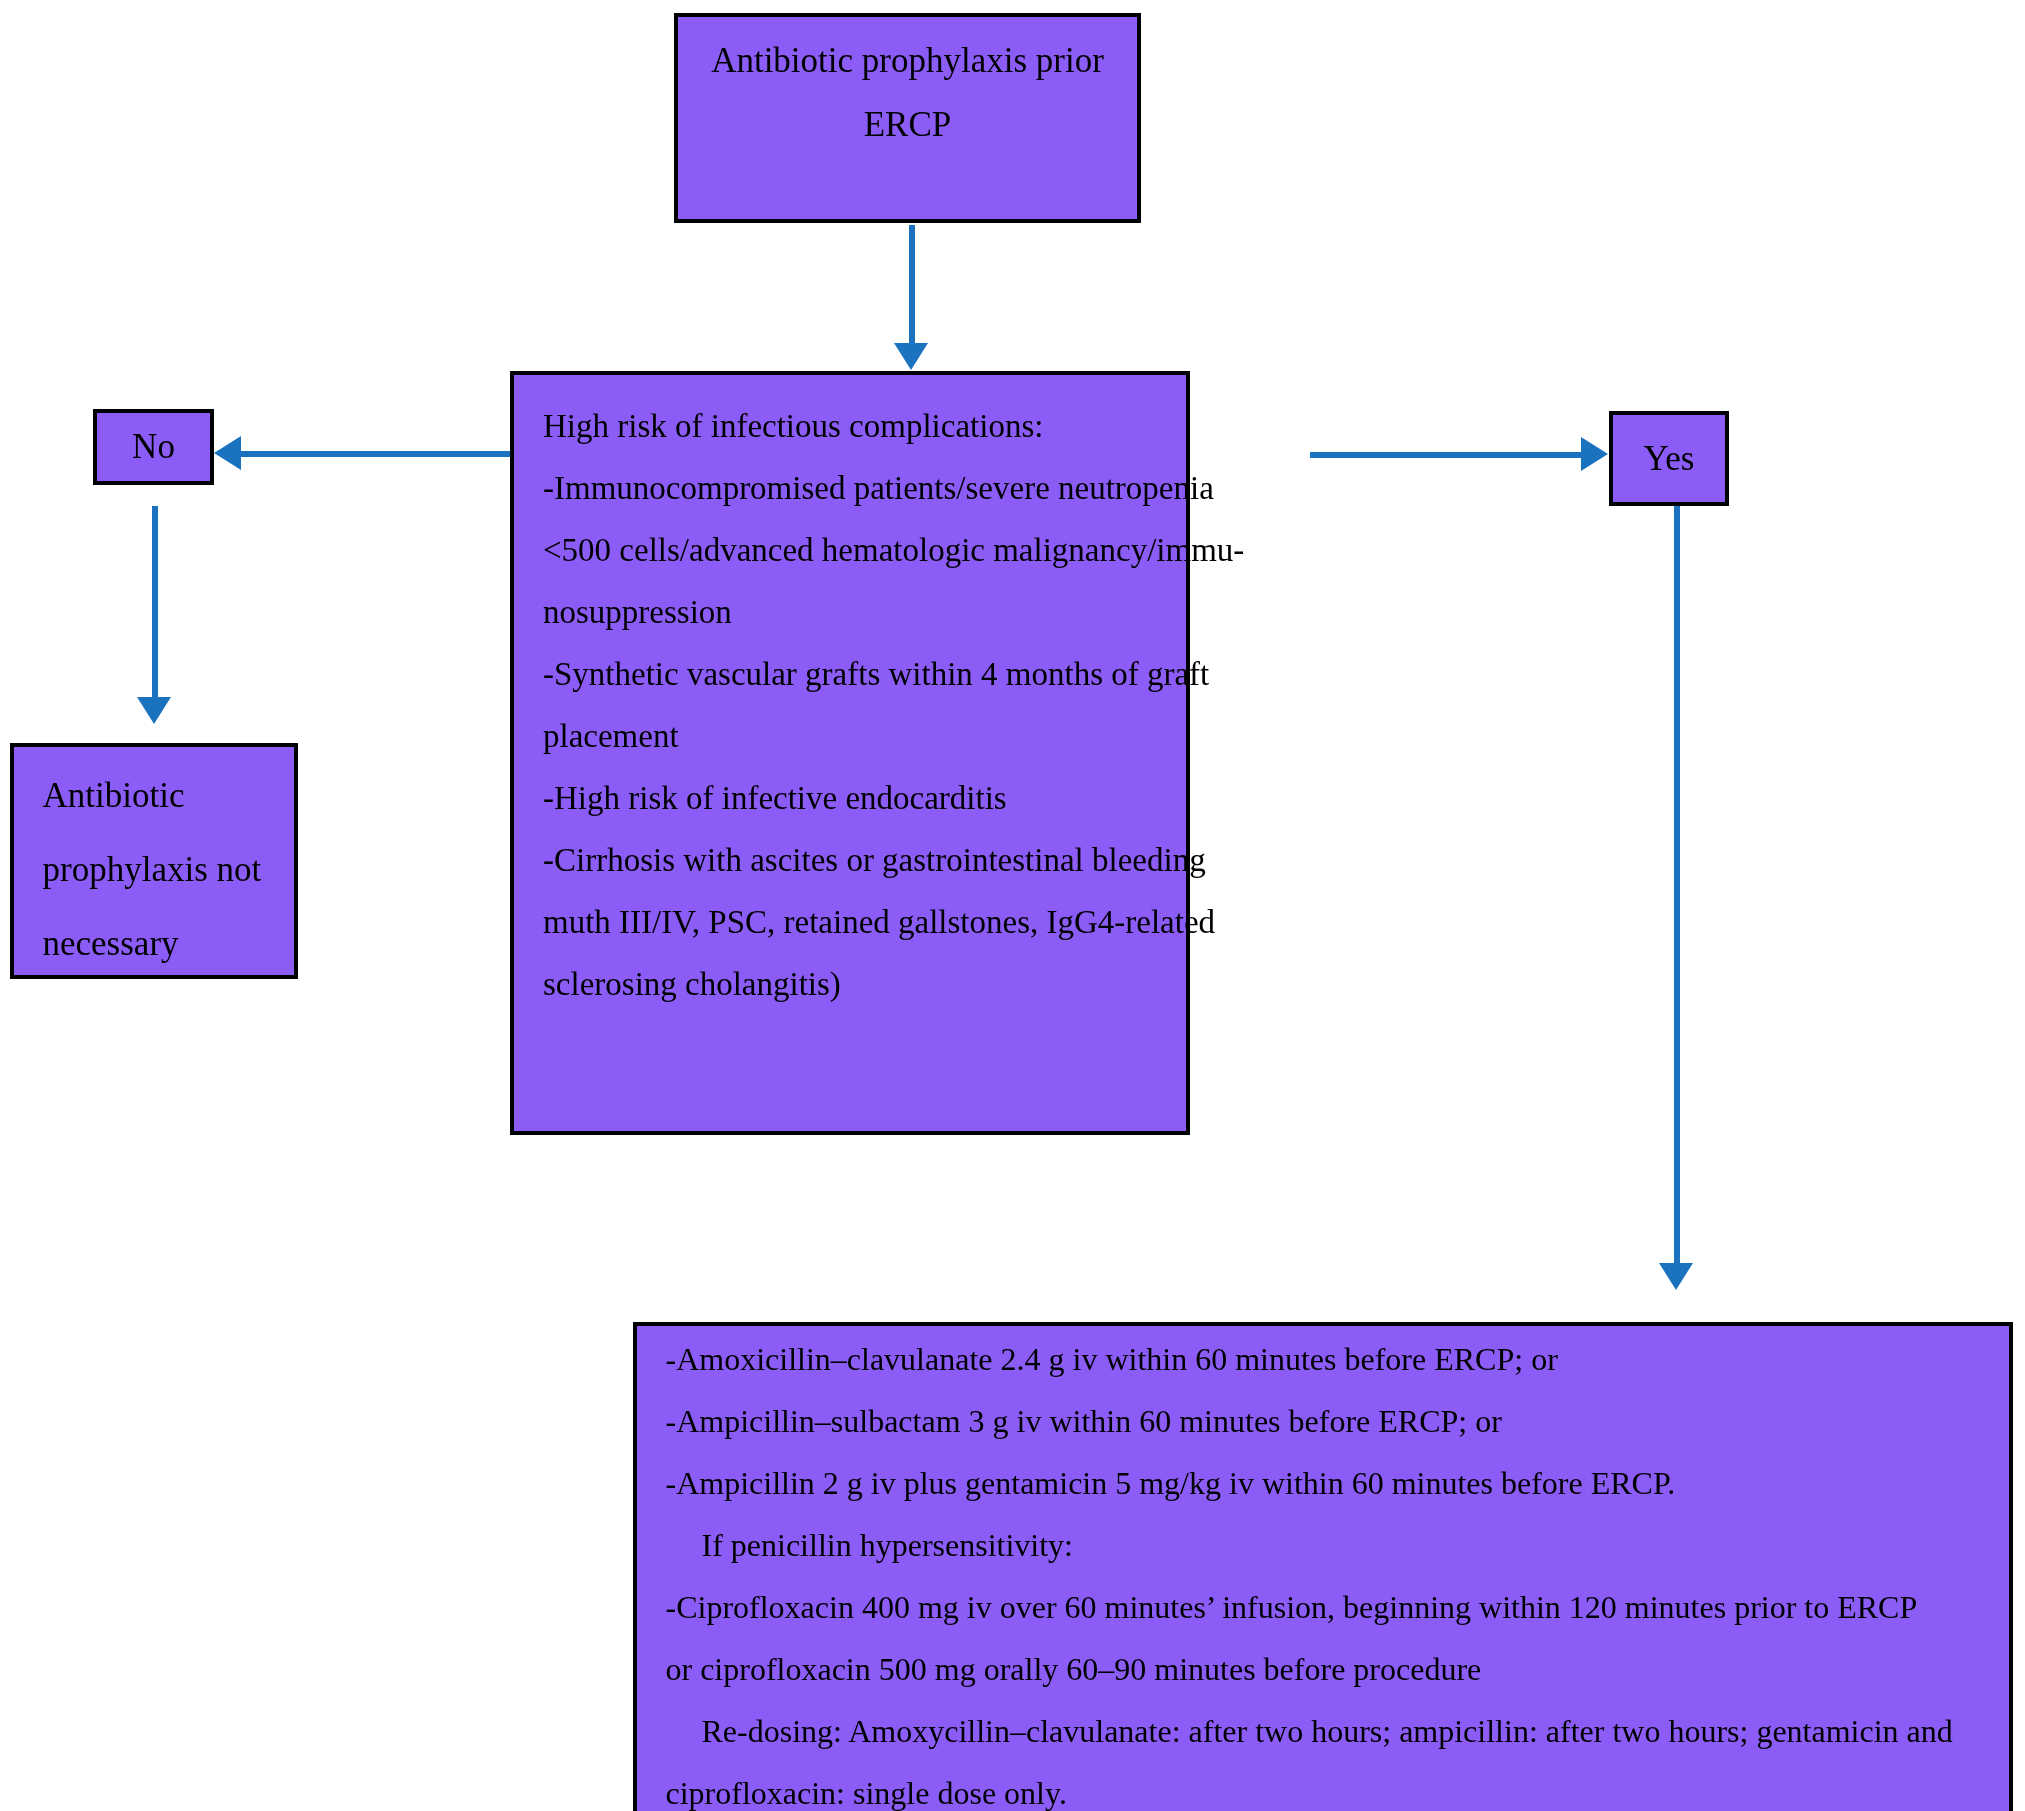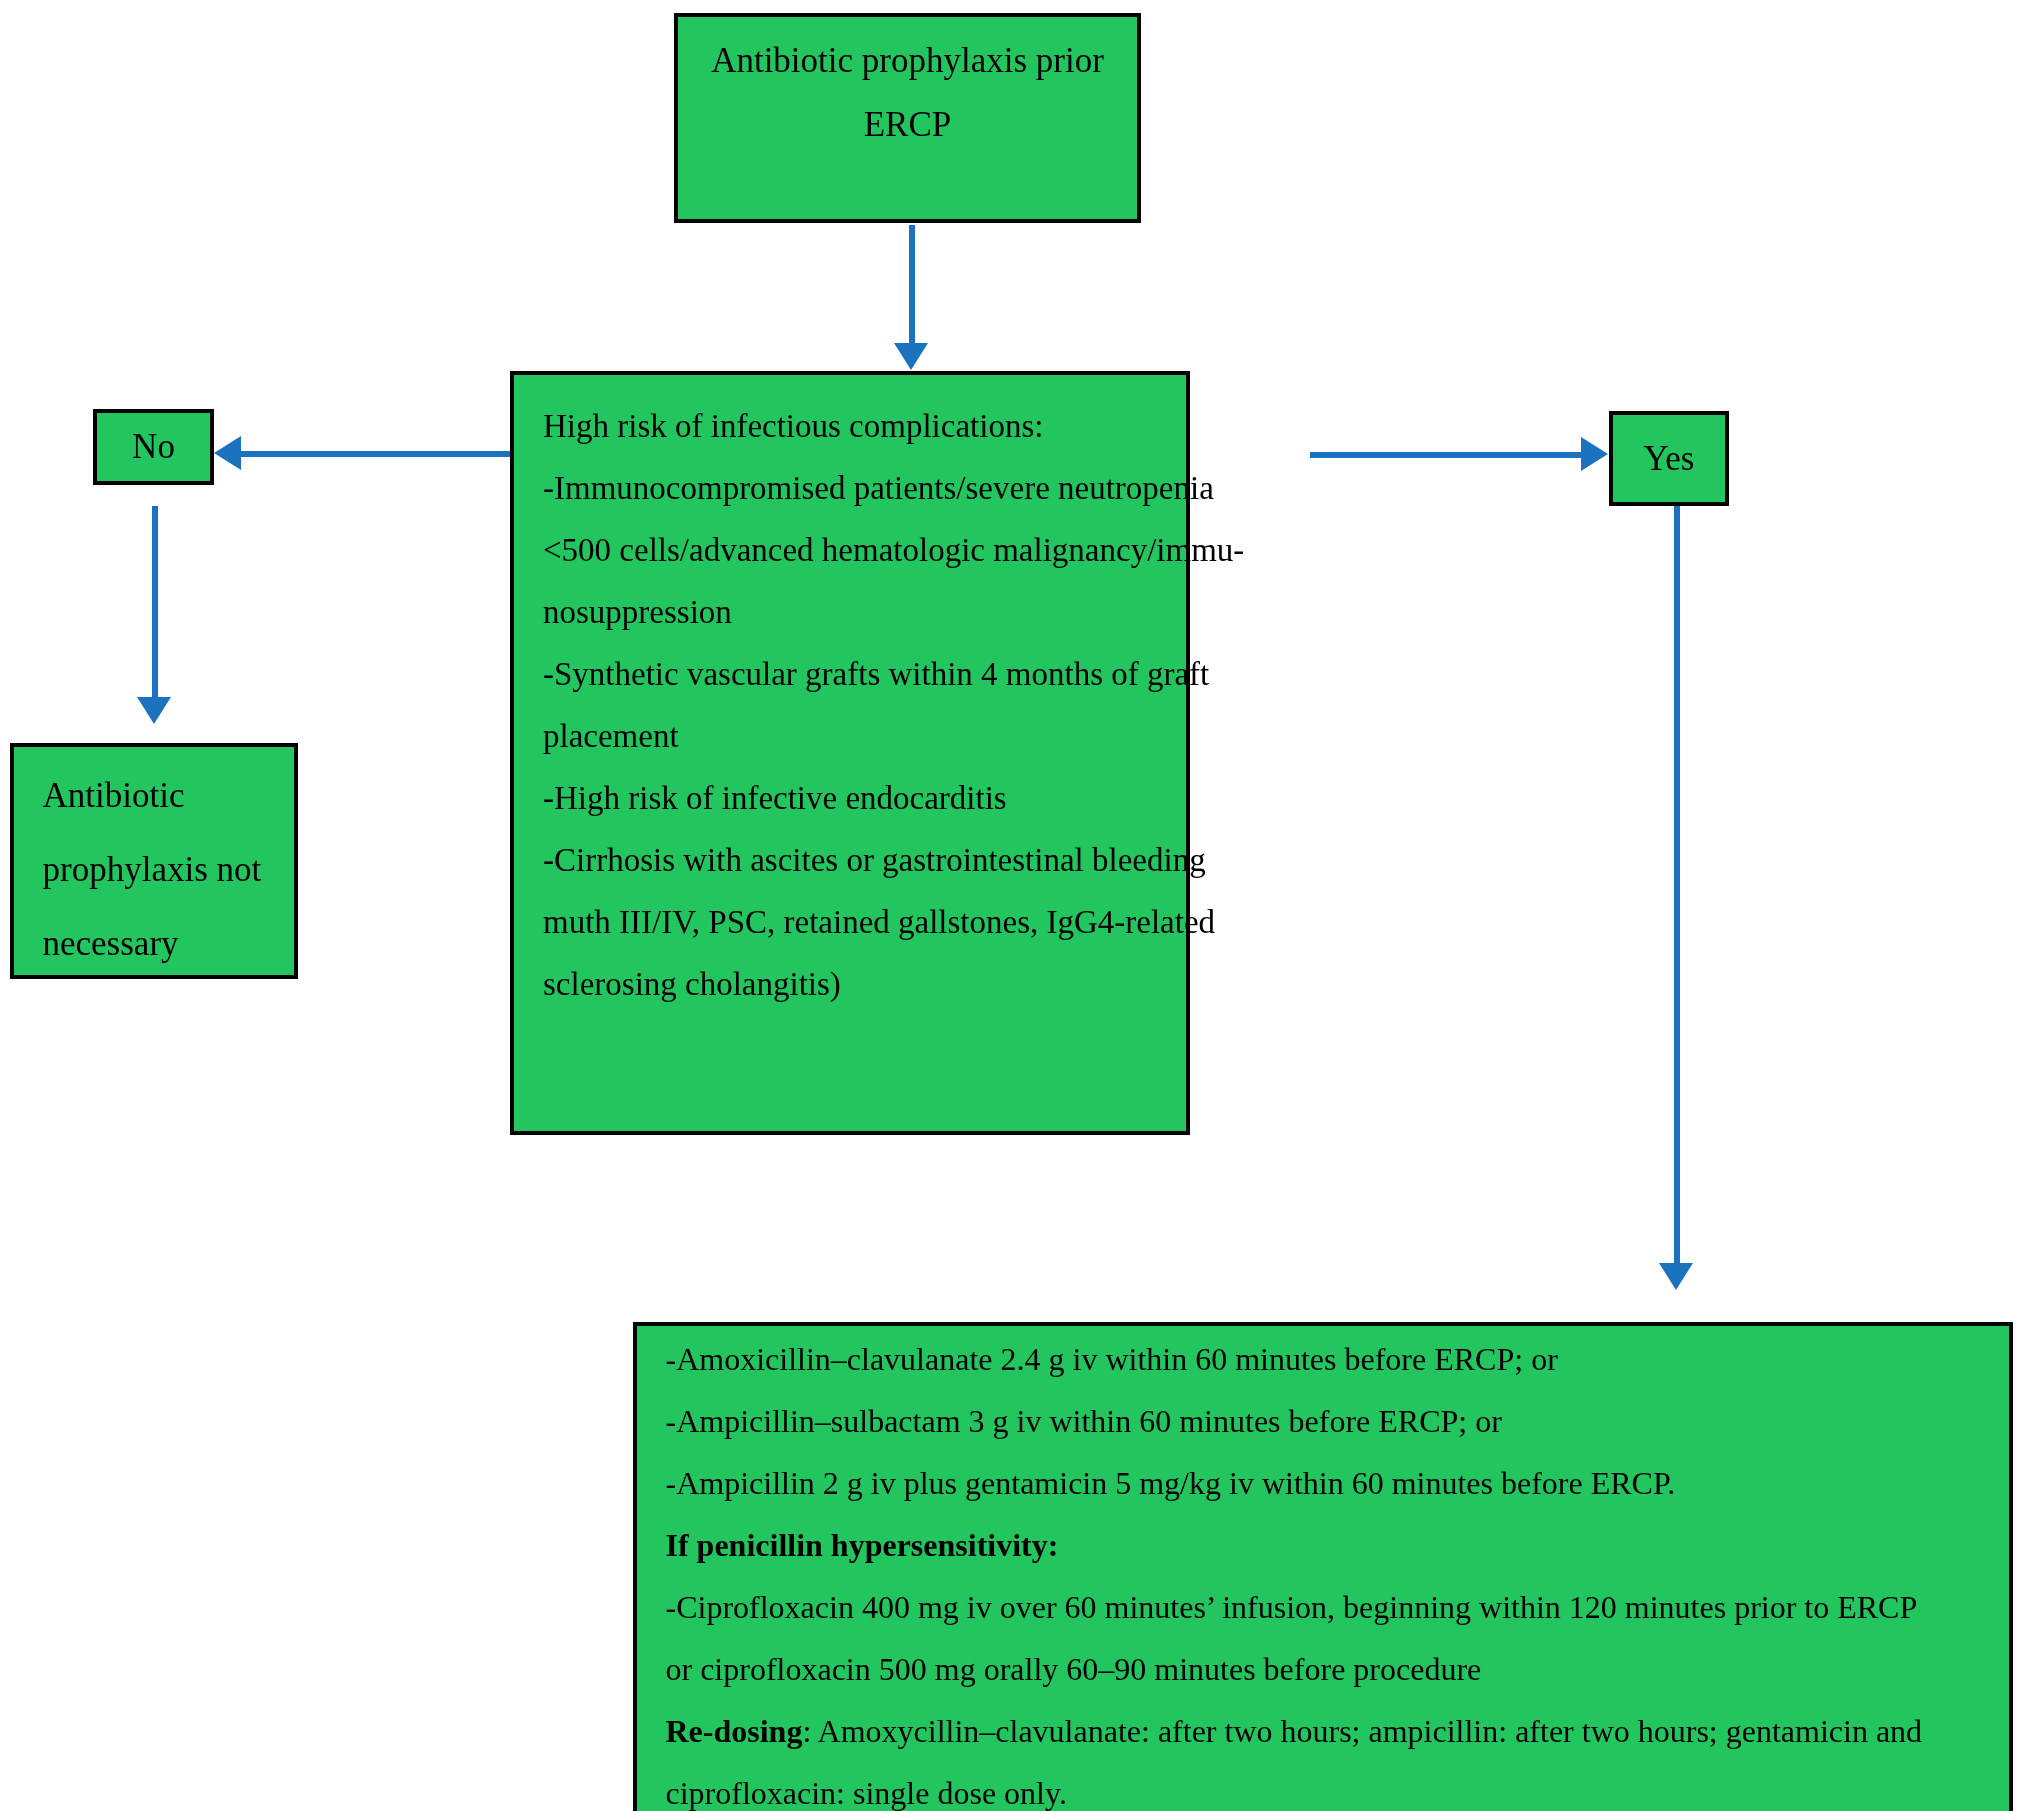--- a/index.html
+++ b/index.html
@@ -13,21 +13,21 @@
     height:1812px;
     background:#ffffff;
     font-family:"Liberation Serif","DejaVu Serif",serif;
     color:#000000;
     overflow:hidden;
   }
   .box{
     position:absolute;
     border:4.6px solid var(--border-color);
     box-sizing:border-box;
-    background:#22c55e;
+    background:#8b5cf6;
   }
   .box .line{white-space:nowrap;}
   #box-start{
     left:674px; top:13px; width:467px; height:210px;
     text-align:center; padding-top:11.5px;
     font-size:35px; line-height:64px;
   }
   #box-decision{
     left:510px; top:371px; width:680px; height:764px;
     padding:20px 13.8px 0 29px;
@@ -46,21 +46,21 @@
   #box-no-outcome{
     left:10px; top:725px; width:288px; height:236px;
     padding:11.5px 6.9px 0 28.5px;
     font-size:35px; line-height:74px;margin-top:18px;
   }
   #box-yes-outcome{
     left:633px; top:1322px; width:1380px; height:515px;
     padding:2.3px 11.5px 0 28.5px;
     font-size:32px; line-height:62px;
   }
-  .bold{font-weight:bold;}
+  .bold{font-weight:normal;margin-left:36px;}
   .vline{position:absolute; width:5.5px; background:var(--arrow-color);}
   .hline{position:absolute; height:5.5px; background:var(--arrow-color);}
   .tri{position:absolute; width:0; height:0;}
   
   #arr1-line{left:909px; top:225px; height:119px;}
   #arr1-head{left:894px; top:343px;
     border-left:17.5px solid transparent; border-right:17.5px solid transparent;
     border-top:27.6px solid var(--arrow-color);}
   
   #arr2-line{left:232px; top:451px; width:278px;}

